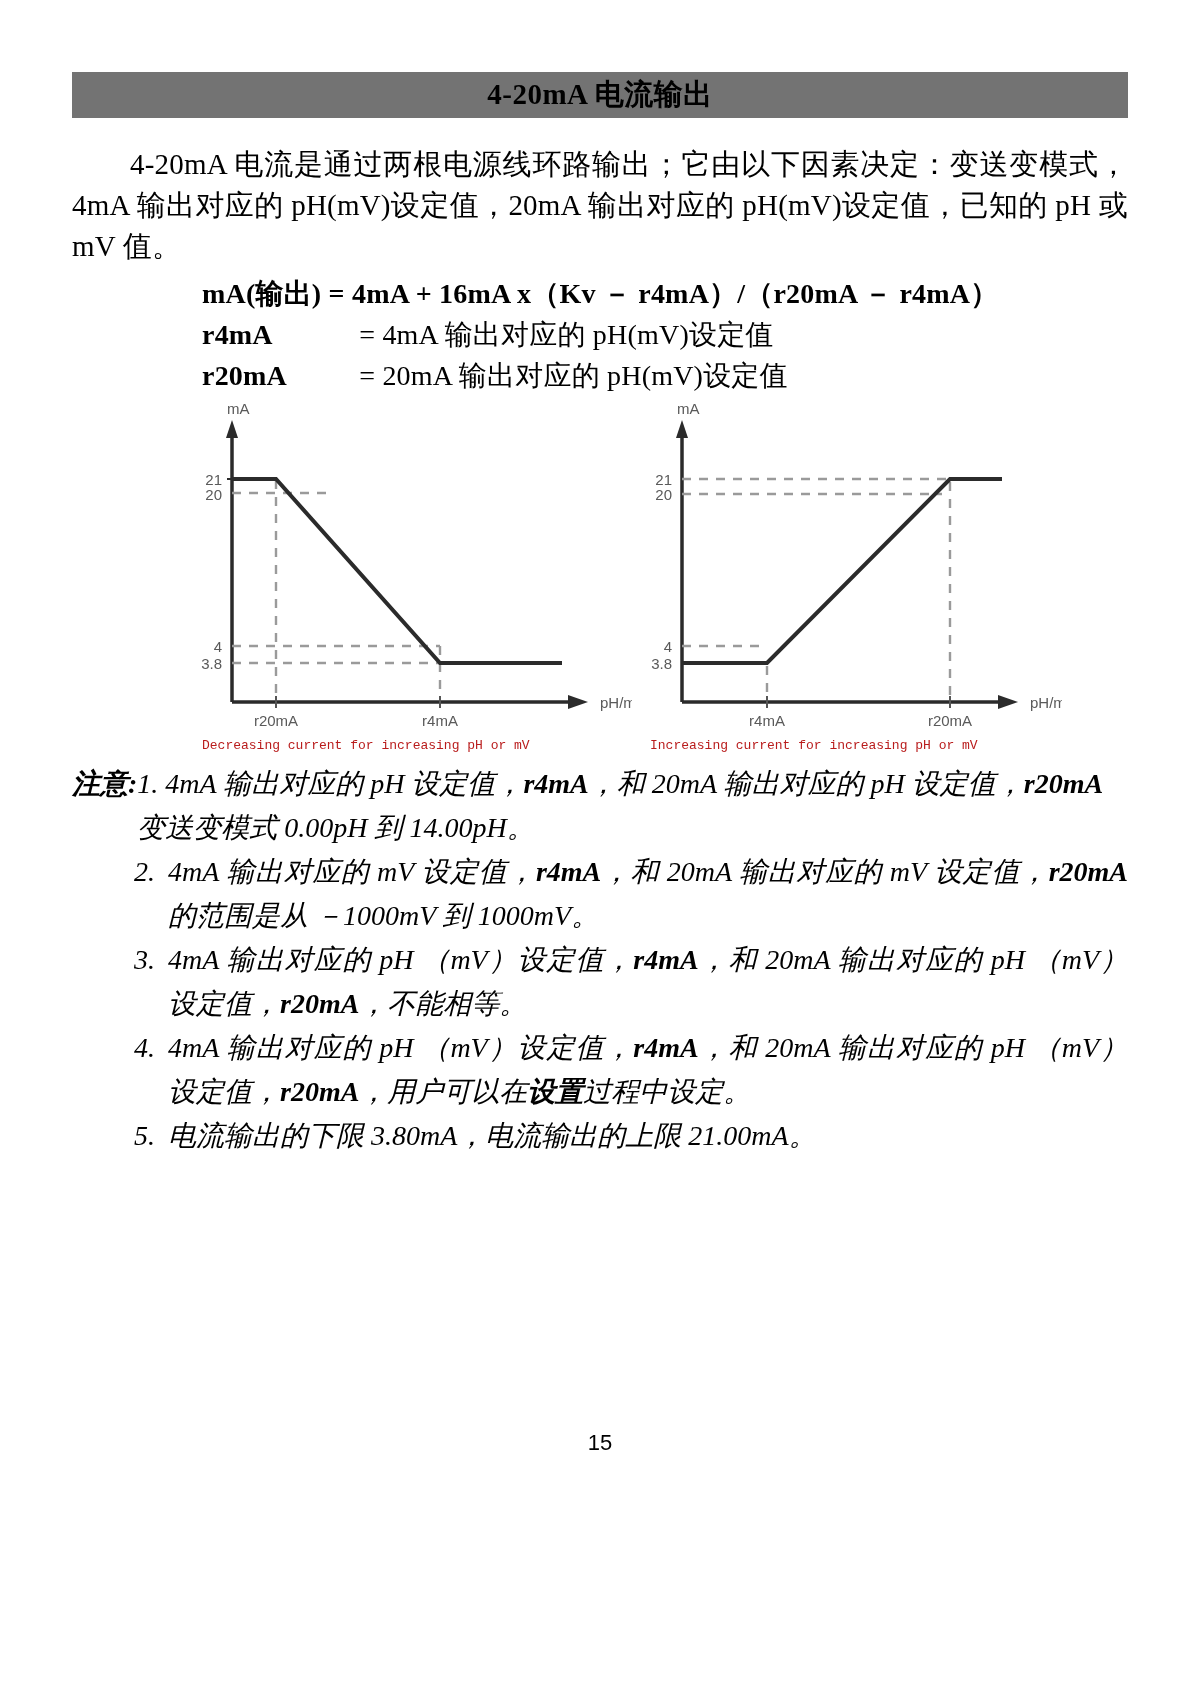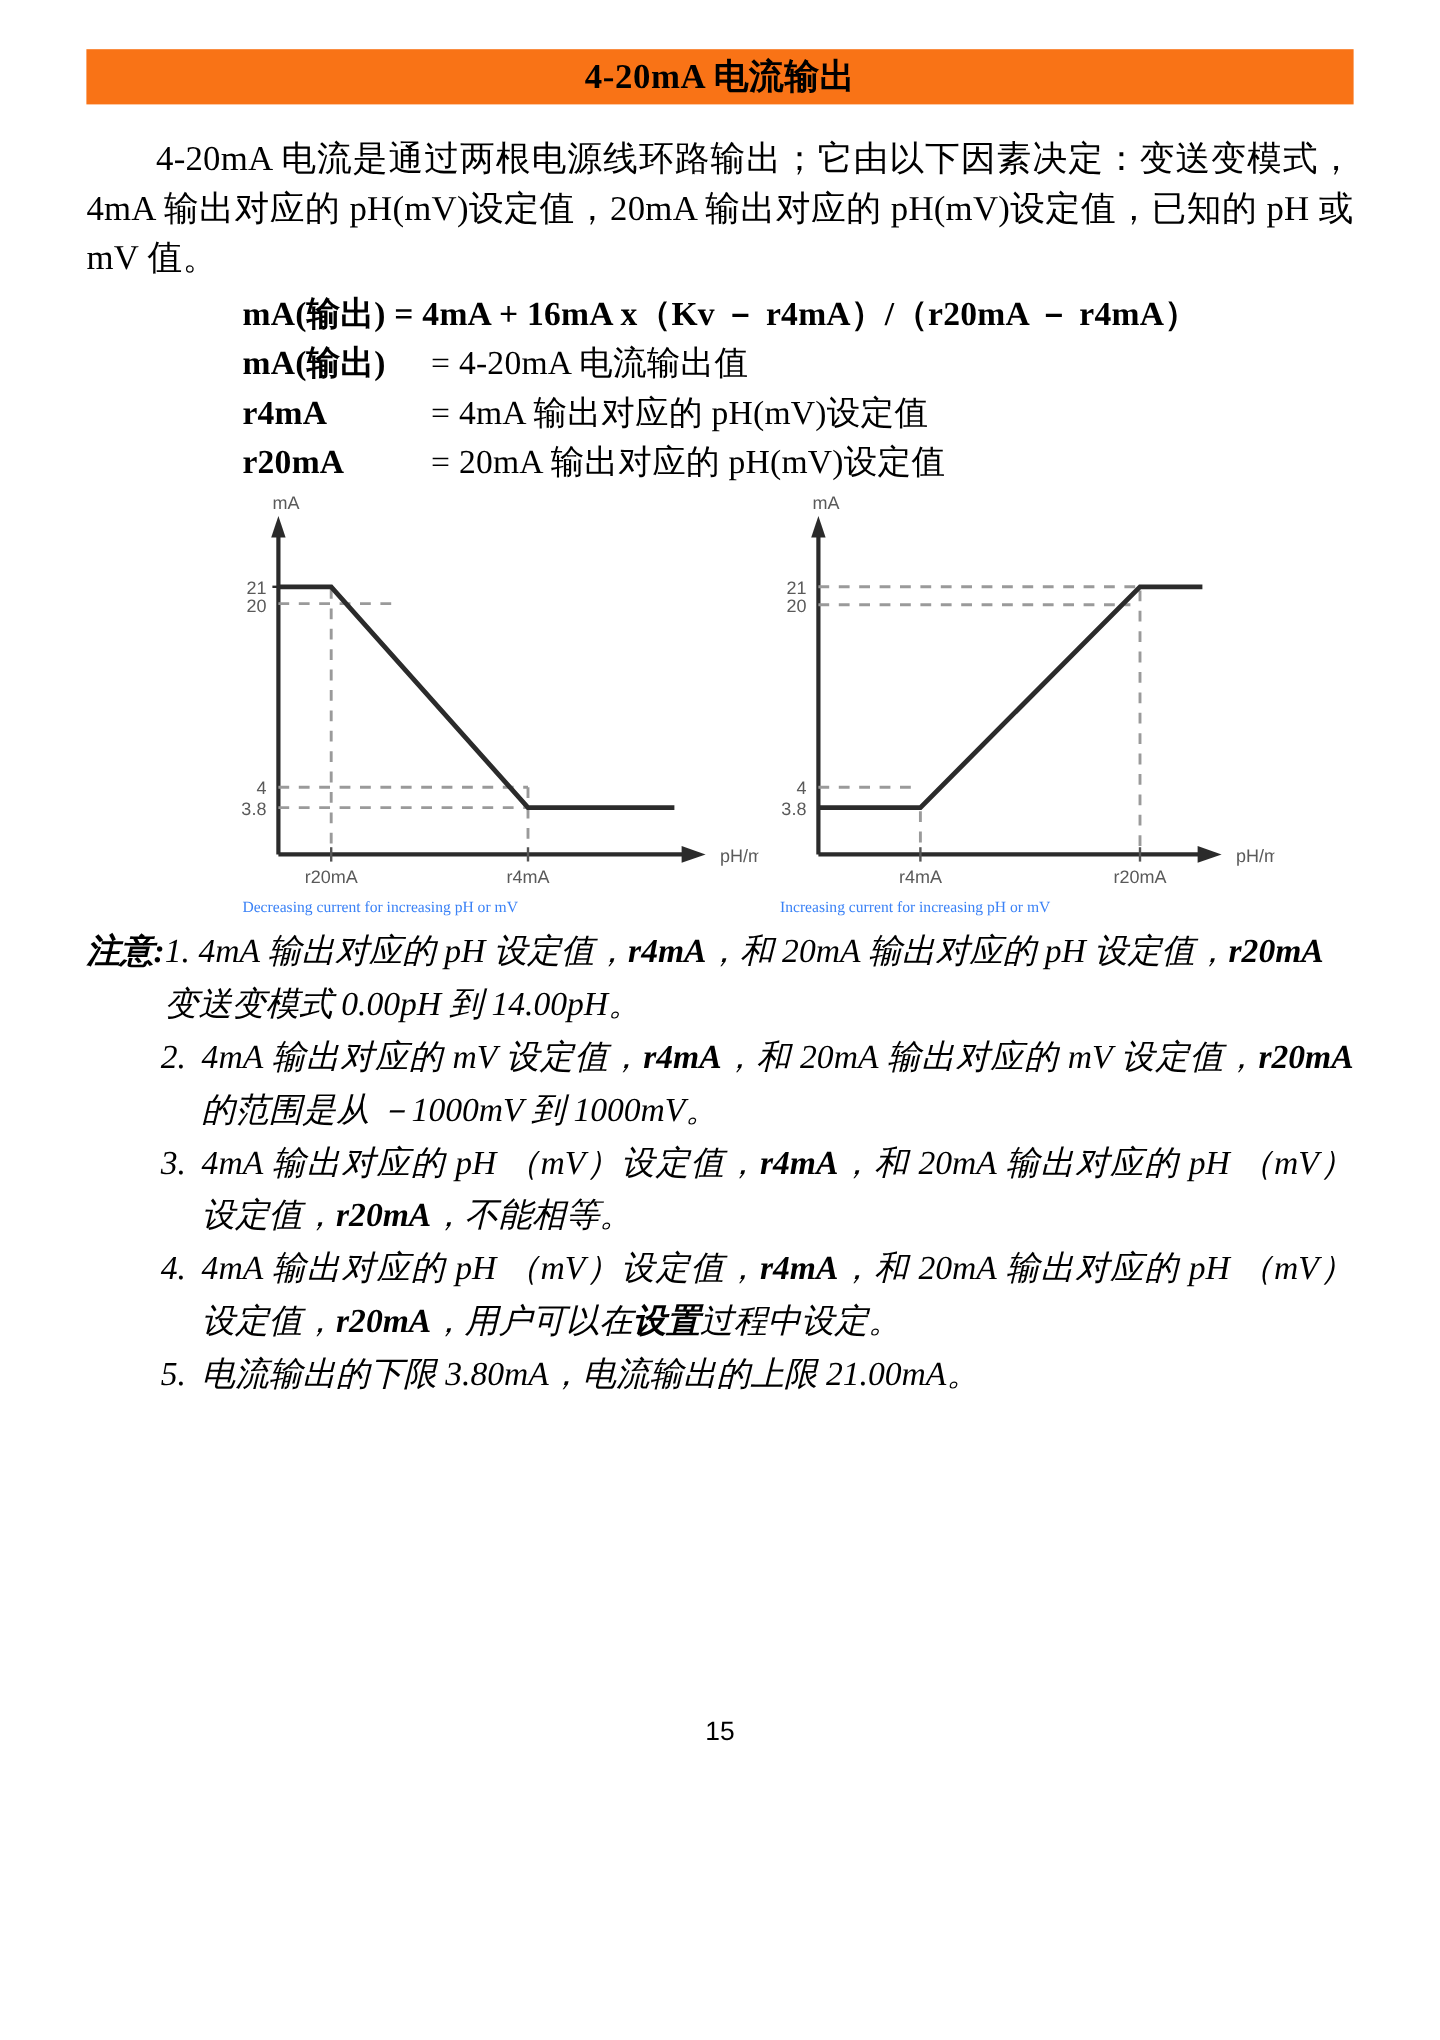--- a/index.html
+++ b/index.html
@@ -14,22 +14,22 @@
   }
   .page{
     position:absolute;
     left:0;top:0;width:1200px;height:1700px;
     box-sizing:border-box;
     padding:0 72px;
   }
 
   
   .title-banner{
-    margin-top:41px;
-    background:#f97316;
+    margin-top:72px;
+    background:#737373;
     height:46px;
     display:flex;
     align-items:center;
     justify-content:center;
   }
   .title-banner .title-text{
     font-family:"Liberation Serif","DejaVu Serif",serif;
     font-weight:bold;
     font-size:29px;
     letter-spacing:0.5px;
@@ -83,23 +83,23 @@
     top:0;
     width:460px;
     height:360px;
   }
   .chart.left{left:100px;}
   .chart.right{left:530px;}
   .chart svg{display:block;}
   .chart-caption{
     position:absolute;
     top:338px;
-    font-family:Liberation Serif, serif;
+    font-family:Liberation Mono, monospace;
     font-size:13px;
-    color:#3b82f6;
+    color:#b91c1c;
     white-space:nowrap;
   }
 
   
   .notes{
     margin-top:2px;
     font-size:28px;
     line-height:44px;
     font-style:italic;
   }
@@ -155,25 +155,20 @@
   </div>
 
   <div class="para">4-20mA 电流是通过两根电源线环路输出；它由以下因素决定：变送变模式，4mA 输出对应的 pH(mV)设定值，20mA 输出对应的 pH(mV)设定值，已知的 pH 或 mV 值。</div>
 
 
   <div class="formula-block">
     <div class="formula-line">
       <span class="lhs-wide">mA(输出) = 4mA + 16mA x（Kv － r4mA）/（r20mA － r4mA）</span>
     </div>
 
-    <div class="formula-line">
-      <span class="lhs">mA(输出)</span>
-      <span class="eqs">=</span>
-      <span>4-20mA 电流输出值</span>
-    </div>
 
 
     <div class="formula-line">
       <span class="lhs">r4mA</span>
       <span class="eqs">=</span>
       <span>4mA 输出对应的 pH(mV)设定值</span>
     </div>
 
     <div class="formula-line">
       <span class="lhs">r20mA</span>

